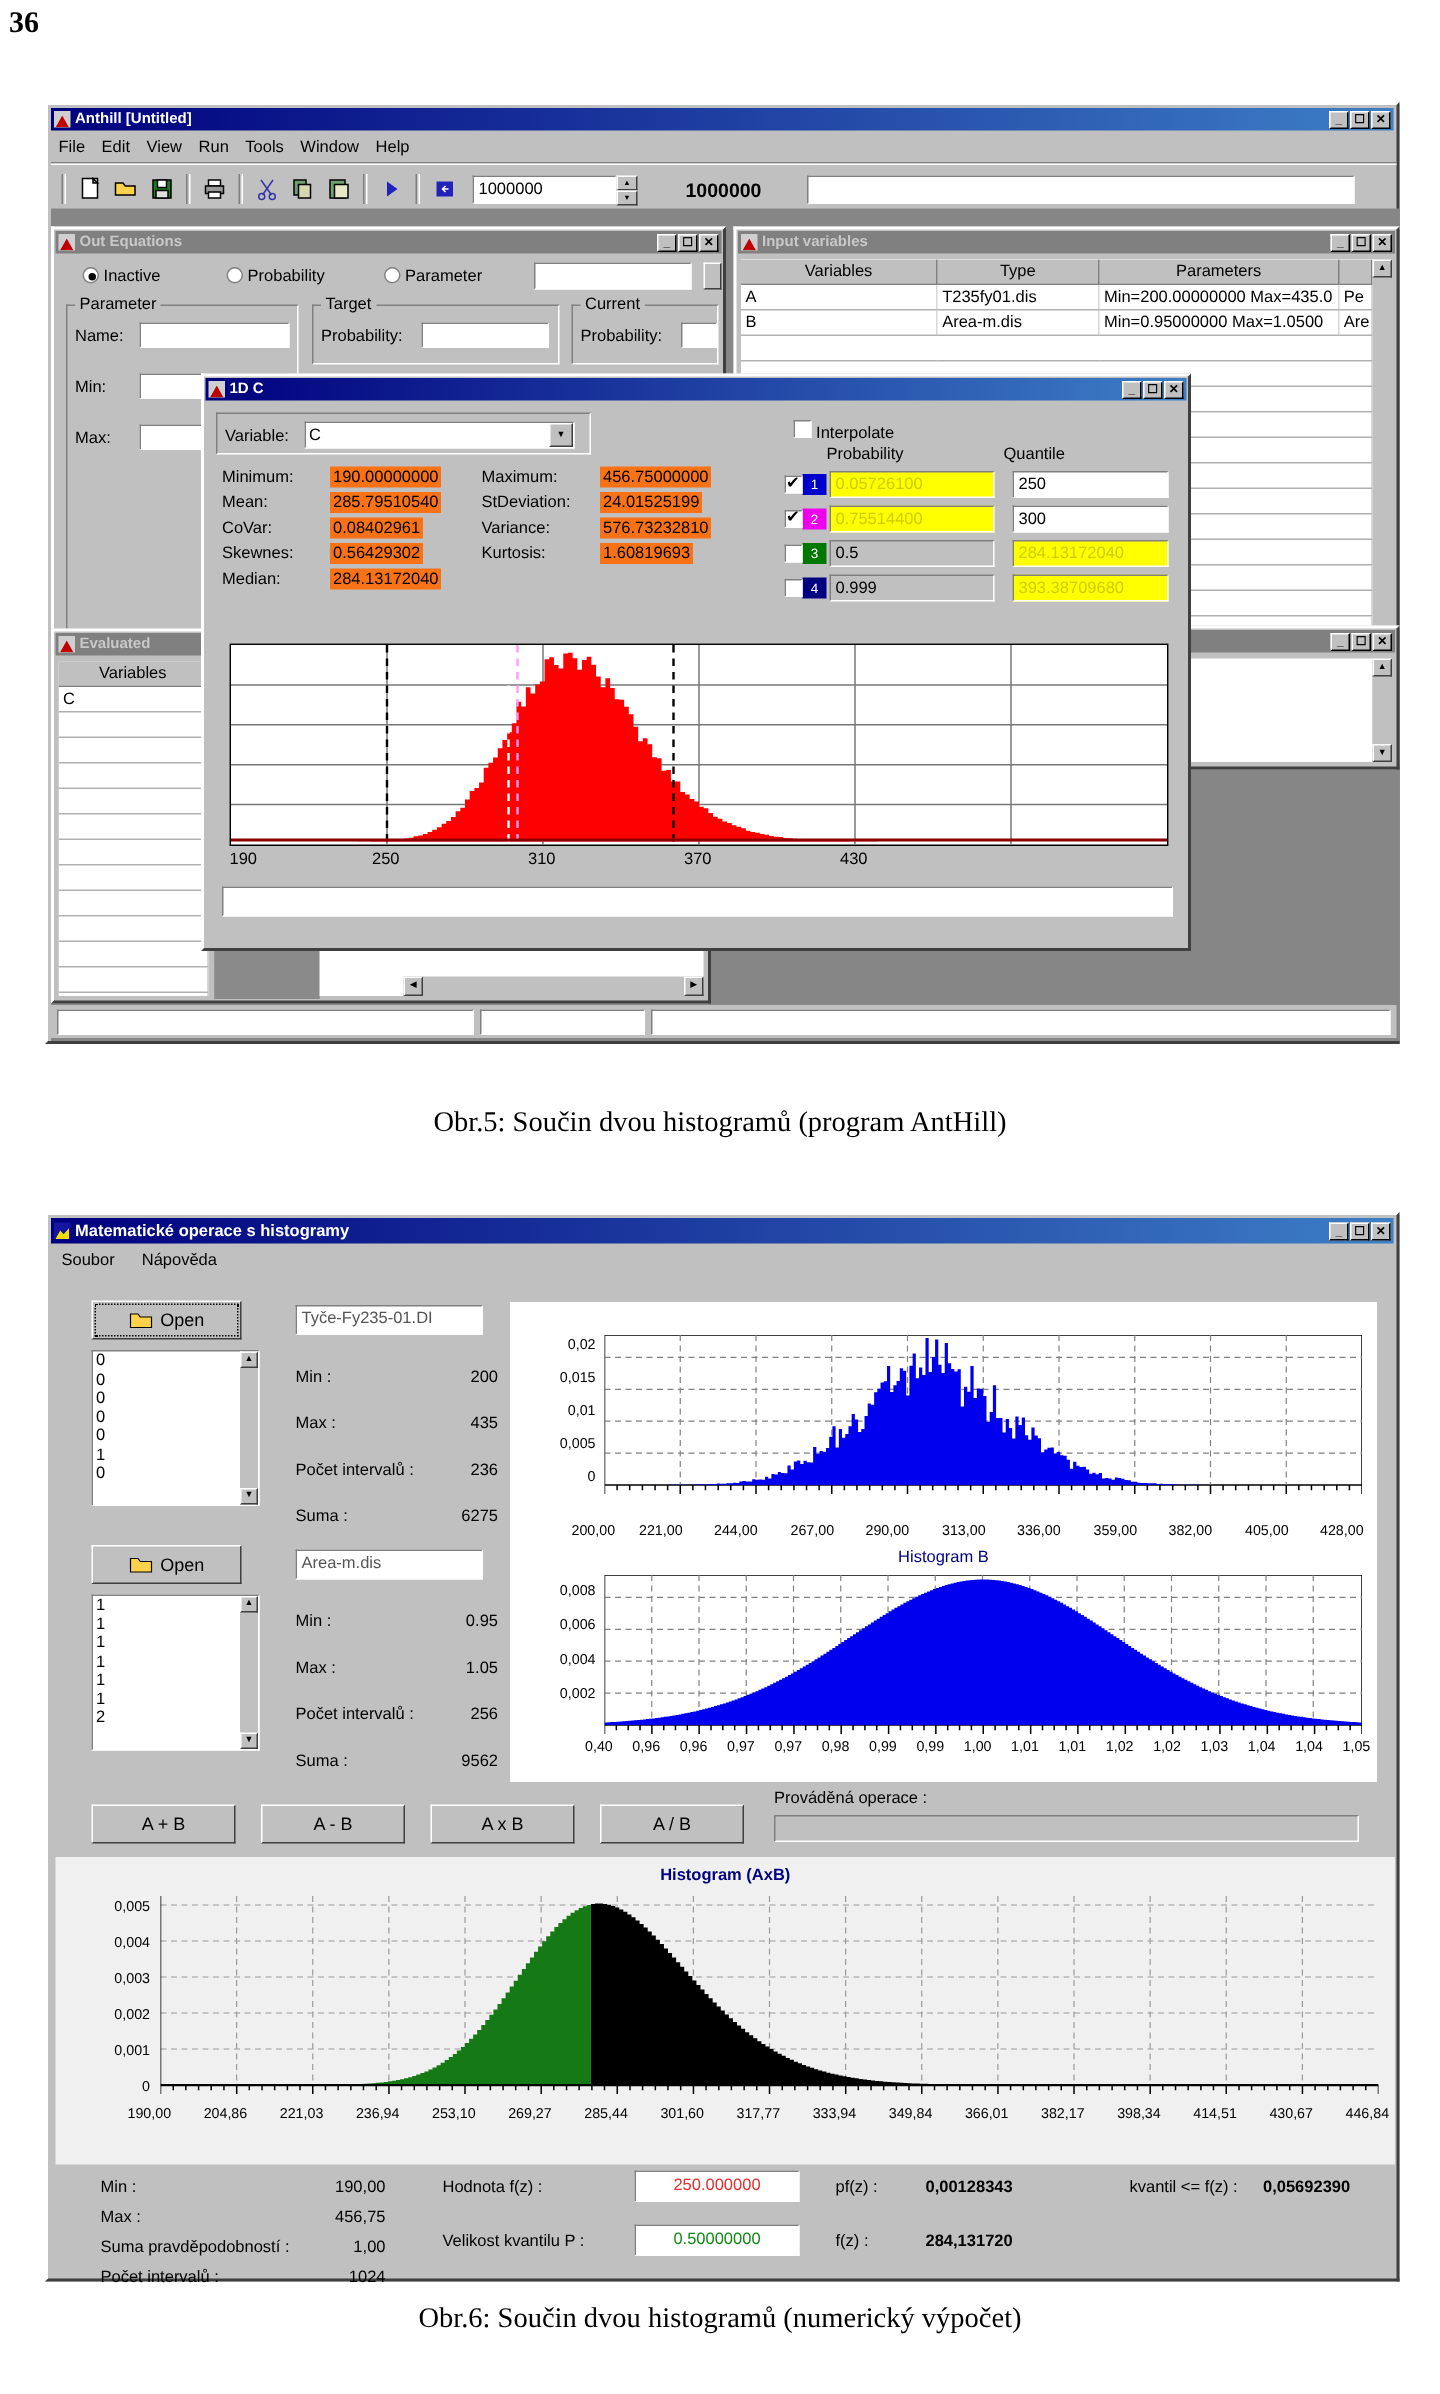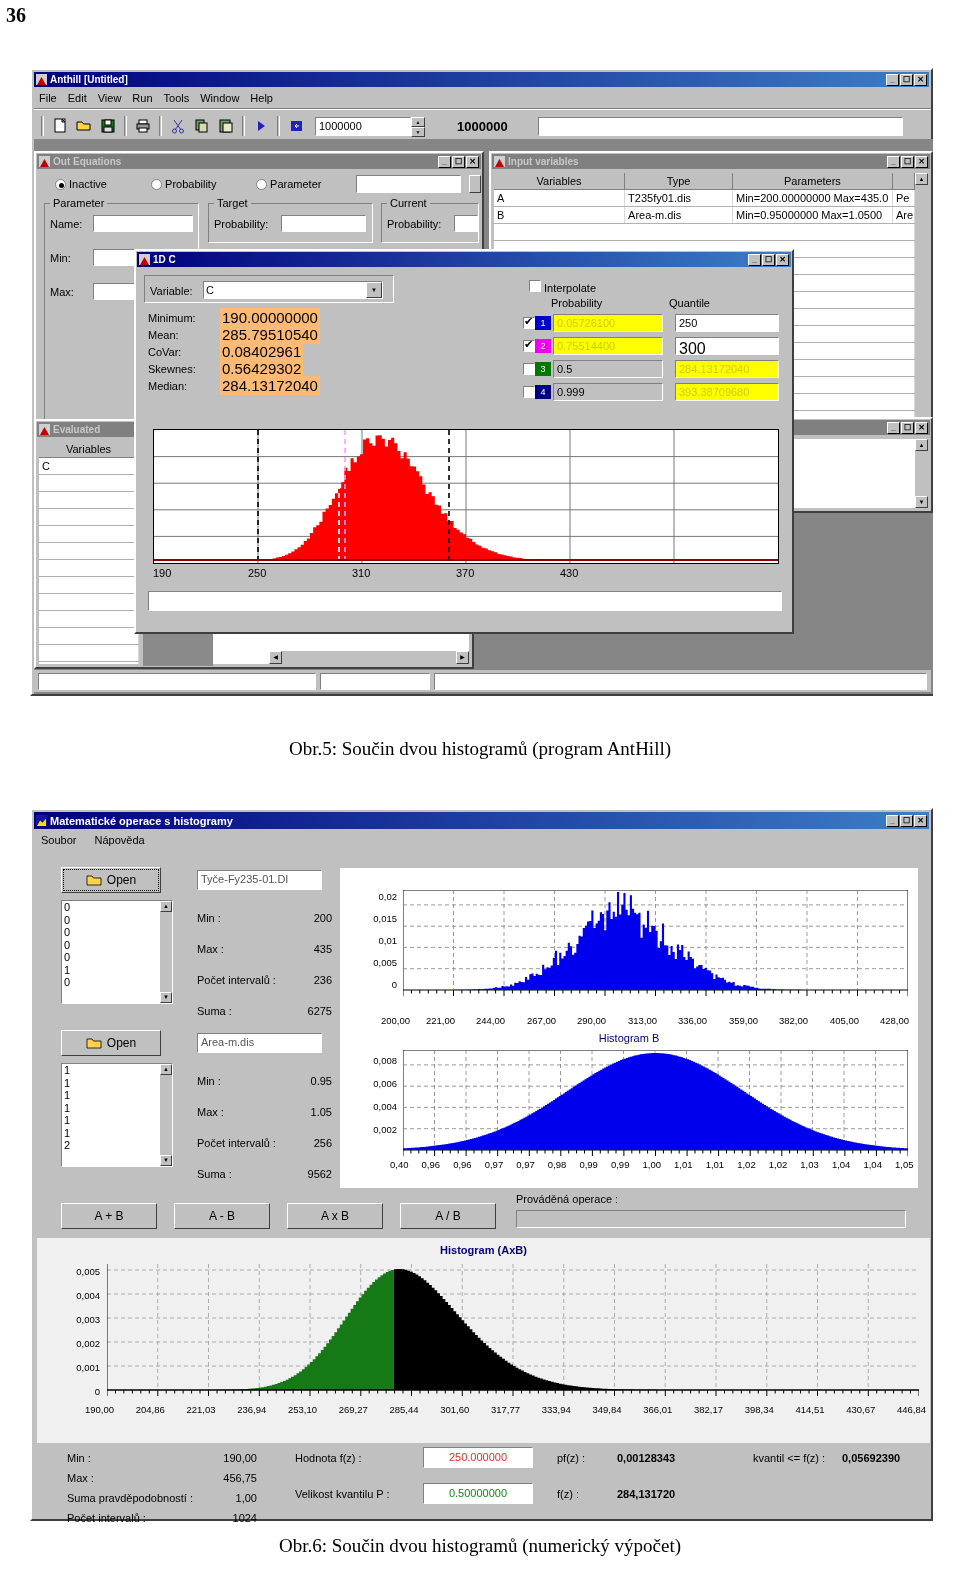--- a/index.html
+++ b/index.html
@@ -100,21 +100,21 @@
   .radio{ width:11px;height:11px;border-radius:50%;background:#fff;
      border:1px solid #808080; display:inline-block; position:relative; vertical-align:-2px; }
   .radio.on:after{ content:"";position:absolute;left:3px;top:3px;width:5px;height:5px;border-radius:50%;background:#000; }
   .chk{ width:12px;height:12px;background:#fff;border-top:1px solid #808080;border-left:1px solid #808080;
      border-right:1px solid #fff;border-bottom:1px solid #fff;display:inline-block;position:relative; }
   .chk.on:after{ content:"\2714"; position:absolute; left:0px; top:-3px; font-size:11px; color:#000; }
   .swatch{ width:16px;height:14px;display:inline-block;text-align:center;font-size:9px;color:#fff;line-height:14px; }
 
   .statline{ display:flex; align-items:center; height:17px; font-size:11px; }
   .statname{ width:72px; }
-  .statval{ background:#fdba74; padding:1px 2px 1px 2px; font-size:15px; letter-spacing:0px;}
+  .statval{ background:#f97316; padding:1px 2px 1px 2px; font-size:11px; letter-spacing:0px;}
 
   
   #chart1d{ position:absolute; background:#fff; border:1px solid #000; }
 
   
   #fig6{ position:absolute; left:30px; top:808px; width:903px; height:713px;text-decoration:underline; }
   .hbtn{ background:#c0c0c0;border-top:1px solid #fff;border-left:1px solid #fff;
      border-right:1px solid #3f3f3f;border-bottom:1px solid #3f3f3f;
      display:flex;align-items:center;justify-content:center;gap:5px;font-size:12px;color:#000; }
   .hbtn.focus{ outline:1px dotted #000; outline-offset:-3px; }
@@ -476,39 +476,57 @@
             </div>
           <div class="statline">
               <span class="statname lbl">Skewnes:</span>
               <span class="statval">0.56429302</span>
             </div>
           <div class="statline">
               <span class="statname lbl">Median:</span>
               <span class="statval">284.13172040</span>
             </div>
         </div>
+        <div style="position:absolute;left:185px;top:58px;width:190px;">
+          <div class="statline">
+              <span class="statname lbl" style="width:79px">Maximum:</span>
+              <span class="statval">456.75000000</span>
+            </div>
+          <div class="statline">
+              <span class="statname lbl" style="width:79px">StDeviation:</span>
+              <span class="statval">24.01525199</span>
+            </div>
+          <div class="statline">
+              <span class="statname lbl" style="width:79px">Variance:</span>
+              <span class="statval">576.73232810</span>
+            </div>
+          <div class="statline">
+              <span class="statname lbl" style="width:79px">Kurtosis:</span>
+              <span class="statval">1.60819693</span>
+            </div>
+        </div>
 
         <span class="lbl" style="position:absolute;left:393px;top:29px;"><span class="chk"></span> <span>Interpolate</span></span>
         <span class="lbl" style="position:absolute;left:415px;top:46px;">Probability</span>
         <span class="lbl" style="position:absolute;left:533px;top:46px;">Quantile</span>
 
         <div style="position:absolute;left:387px;top:62px;width:265px;">
 
           <div style="display:flex;align-items:center;height:20px;margin-bottom:3px;">
             <span class="chk on"></span>
             <span class="swatch" style="background:#0000cc">1</span>
             <span class="sunken yellow" style="width:110px;height:18px;font-size:11px;padding:2px 0 0 3px;margin-left:2px;color:#cccc00;">0.05726100</span>
             <span class="sunken" style="width:104px;height:18px;font-size:11px;padding:2px 0 0 3px;margin-left:12px;">250</span>
           </div>
 
           <div style="display:flex;align-items:center;height:20px;margin-bottom:3px;">
             <span class="chk on"></span>
             <span class="swatch" style="background:#ee00ee">2</span>
             <span class="sunken yellow" style="width:110px;height:18px;font-size:11px;padding:2px 0 0 3px;margin-left:2px;color:#cccc00;">0.75514400</span>
-            <span class="sunken" style="width:104px;height:18px;font-size:16px;padding:2px 0 6px 3px;margin-left:12px;">300</span>
+            <span class="sunken" style="width:104px;height:18px;font-size:11px;padding:2px 0 6px 3px;margin-left:12px;">300</span>
           </div>
 
           <div style="display:flex;align-items:center;height:20px;margin-bottom:3px;">
             <span class="chk"></span>
             <span class="swatch" style="background:#007700">3</span>
             <span class="sunken" style="width:110px;height:18px;font-size:11px;padding:2px 0 0 3px;margin-left:2px;background:#c0c0c0;">0.5</span>
             <span class="sunken yellow" style="width:104px;height:18px;font-size:11px;padding:2px 0 0 3px;margin-left:12px;color:#cccc00;">284.13172040</span>
           </div>
 
           <div style="display:flex;align-items:center;height:20px;">

